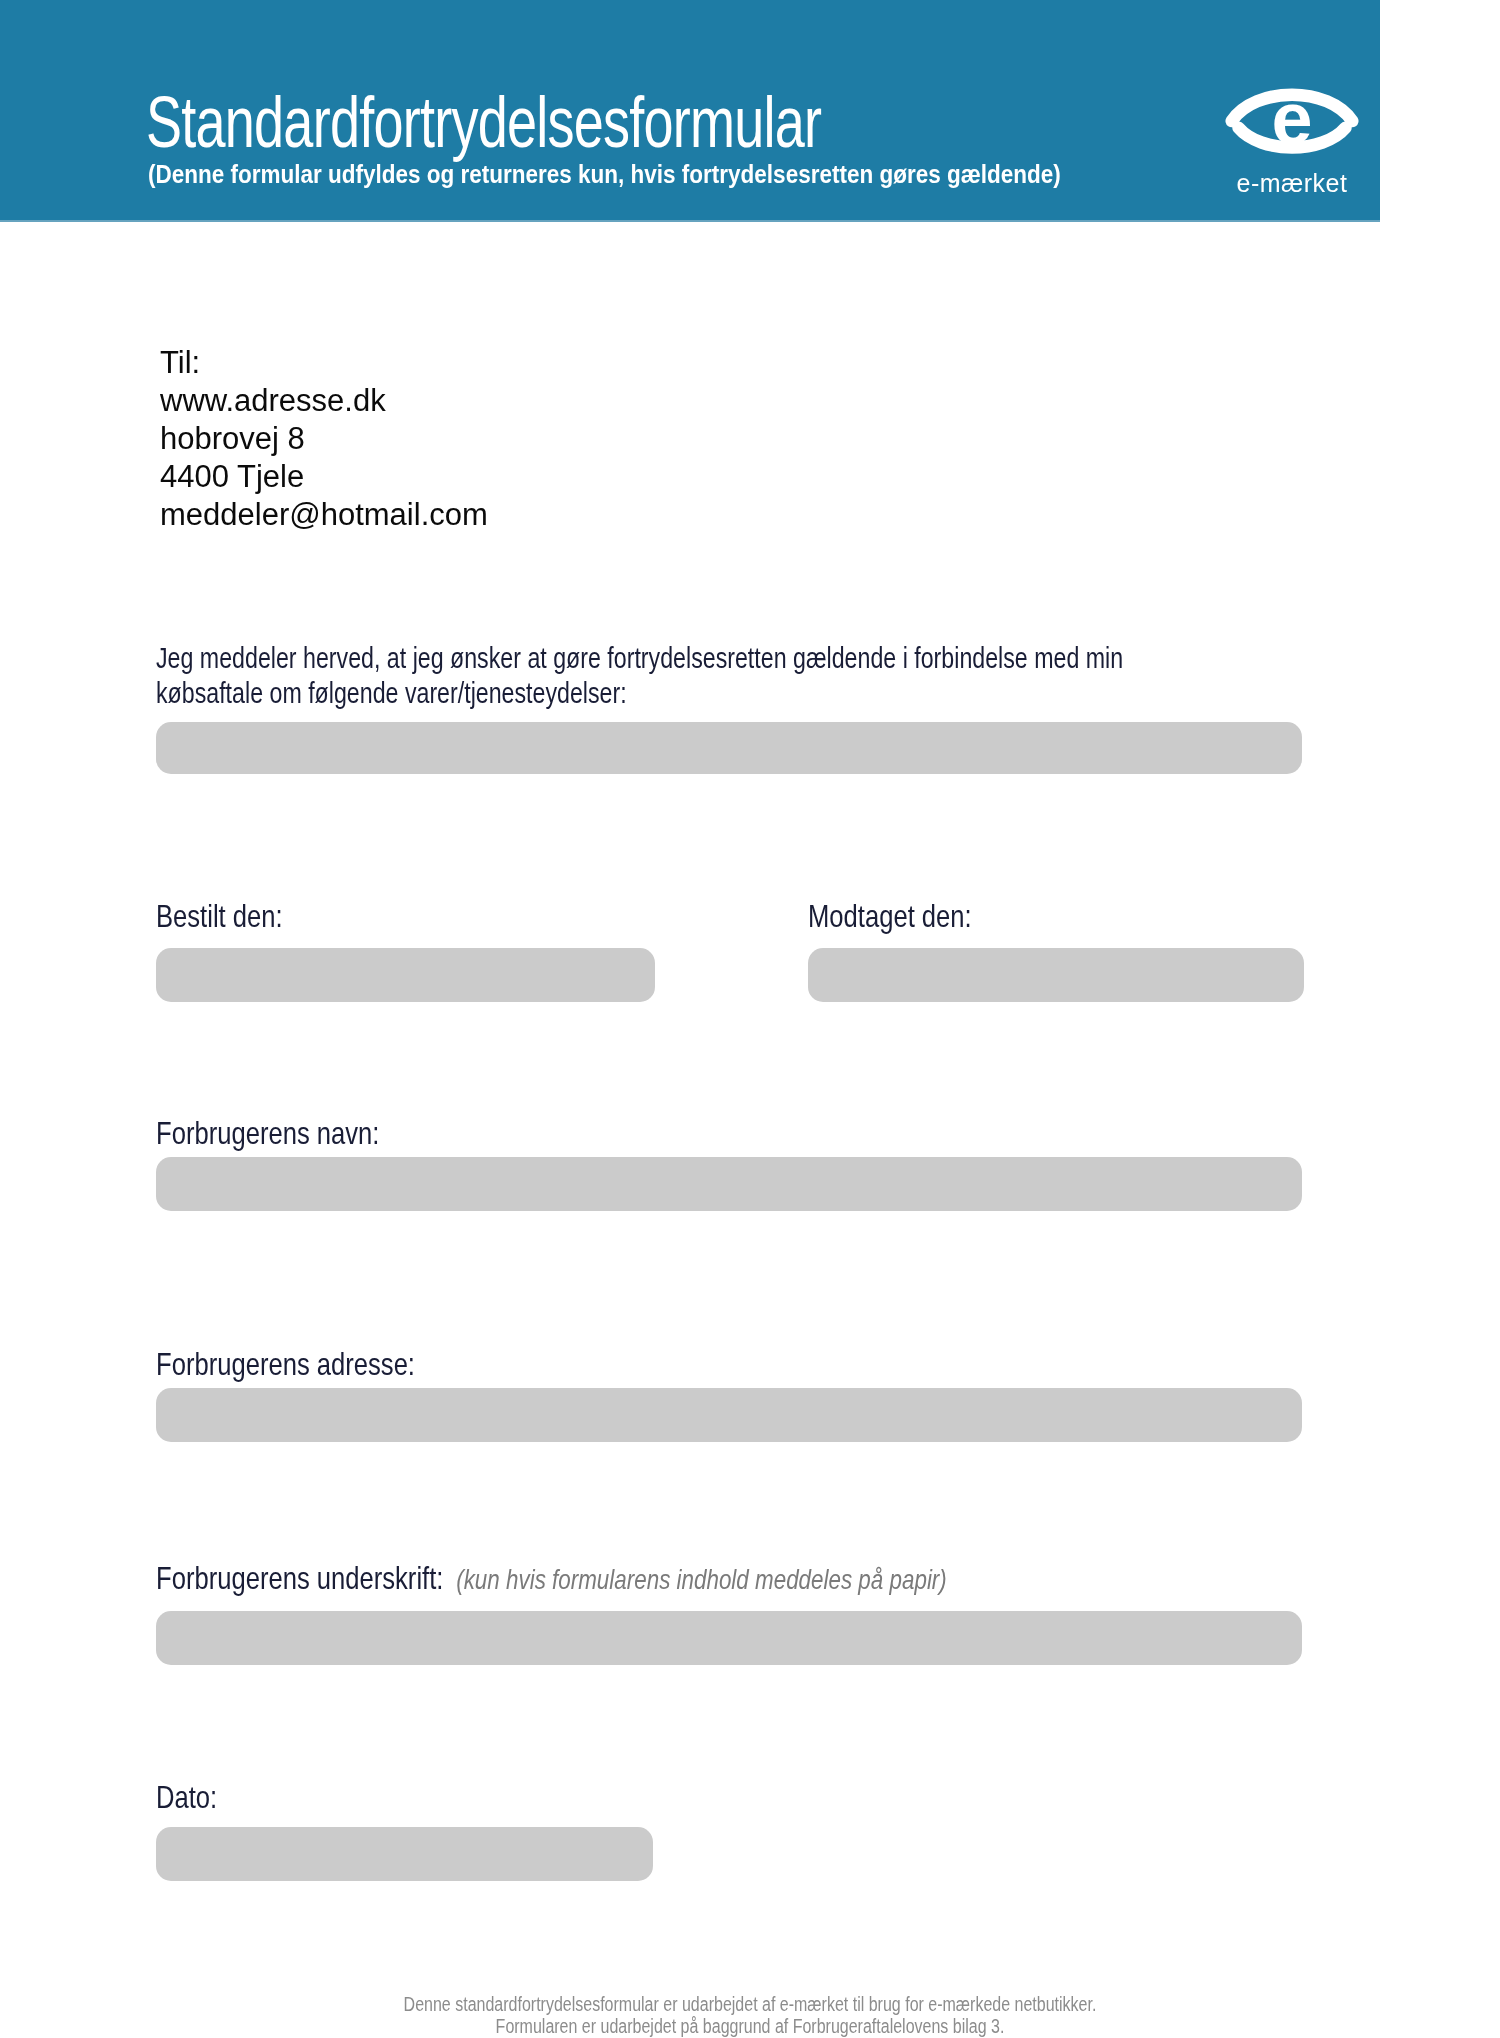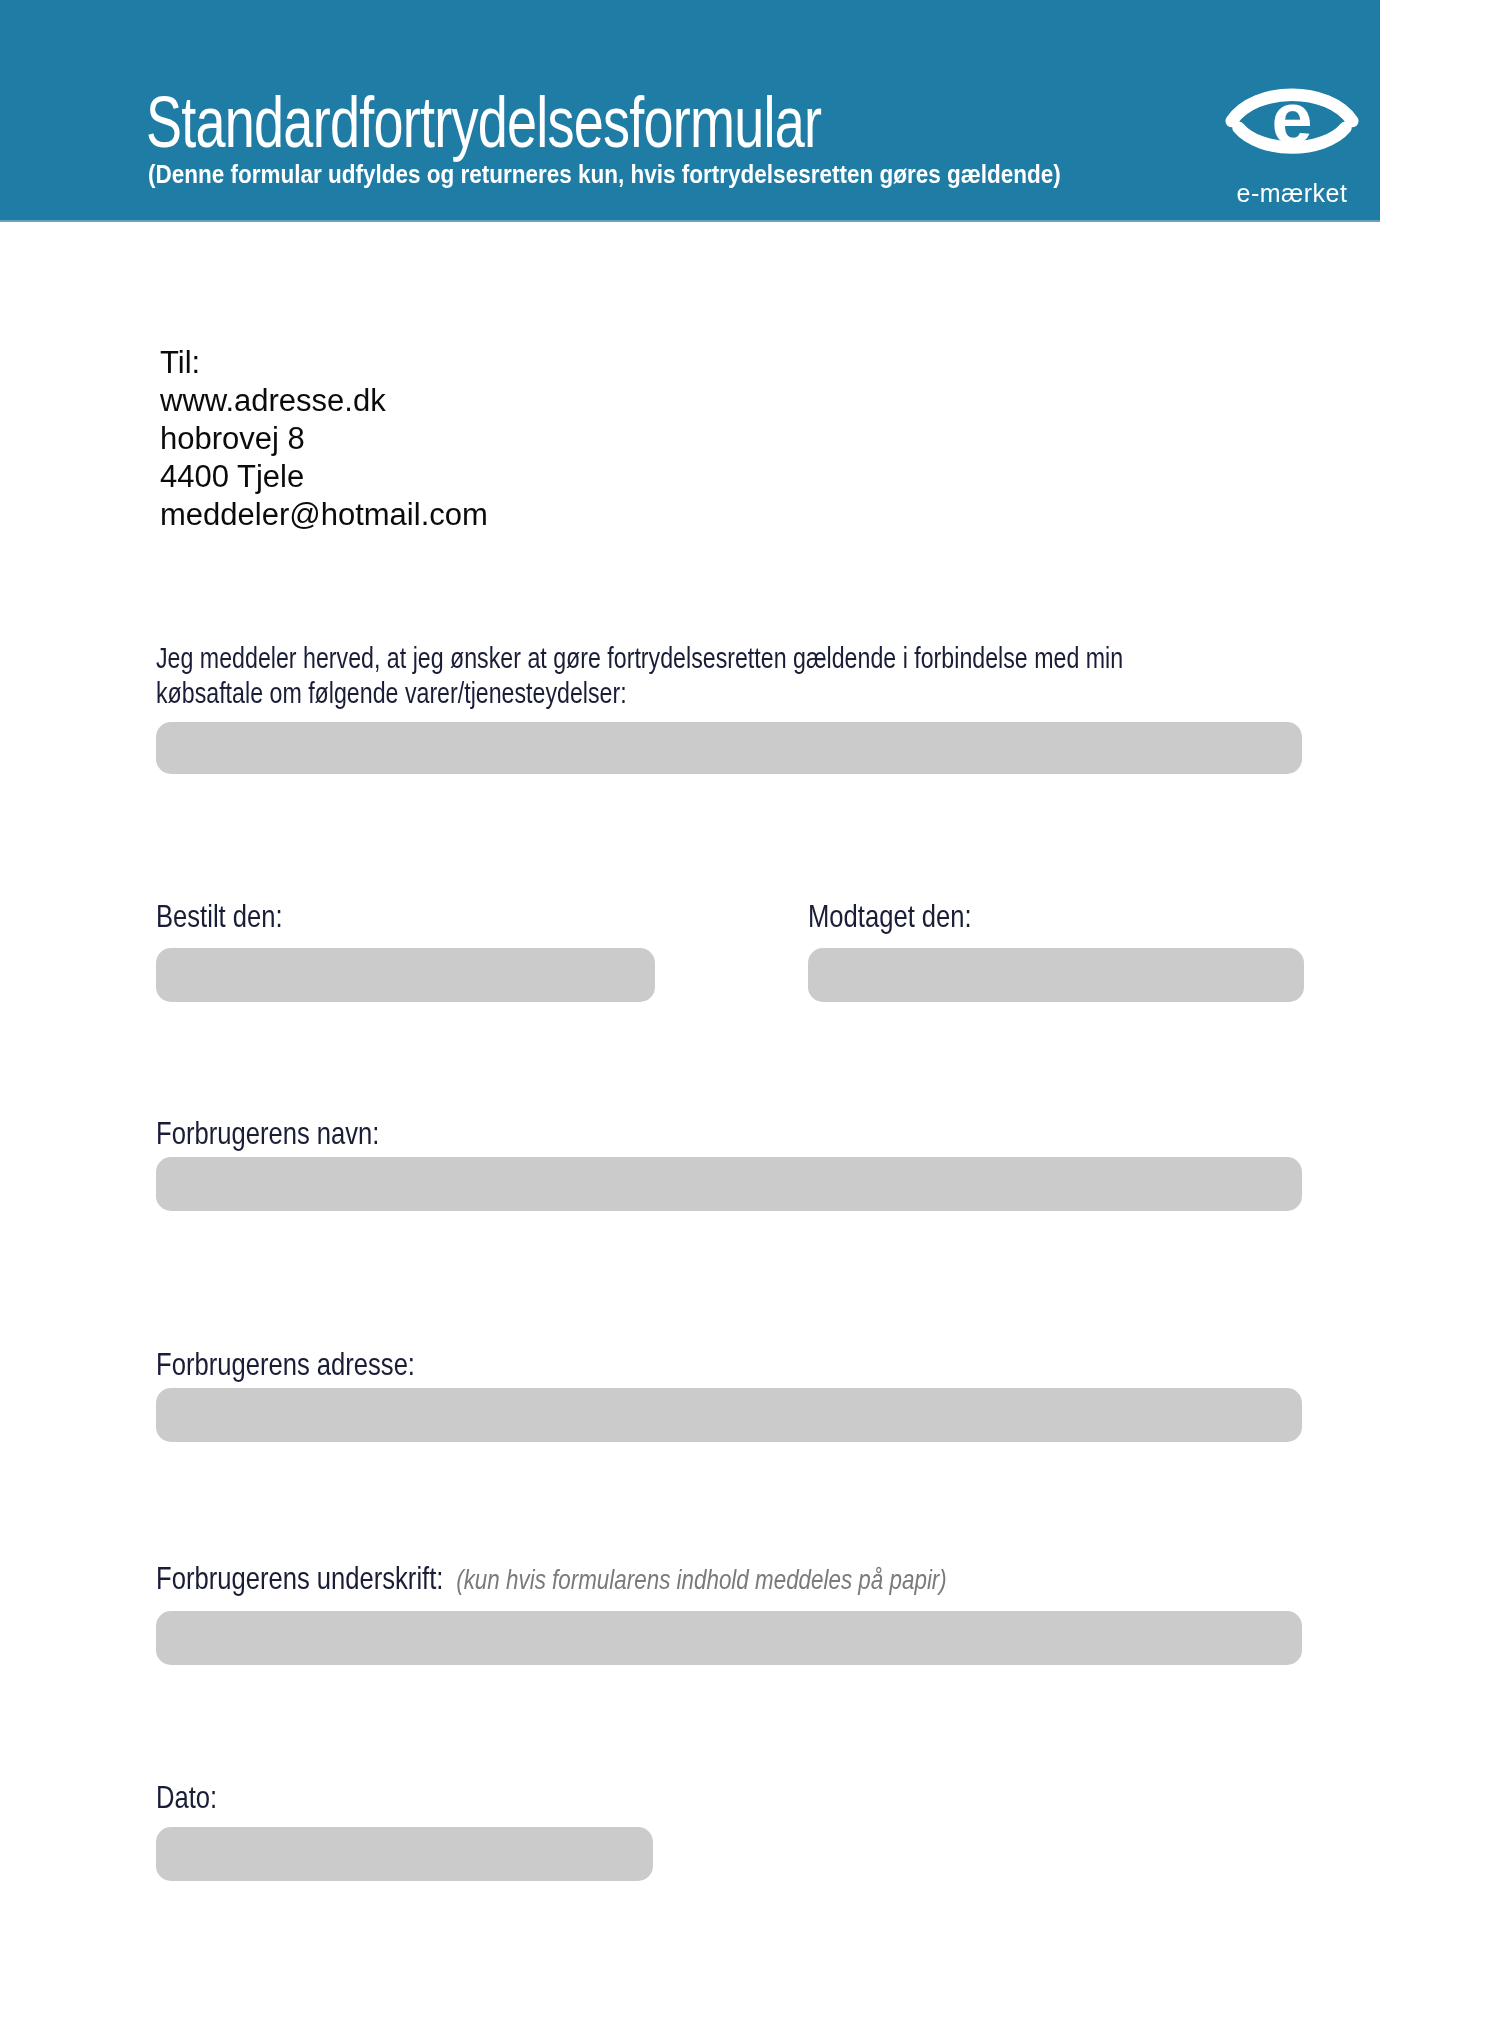--- a/index.html
+++ b/index.html
@@ -48,21 +48,21 @@
   }
   .logo-eye{display:block;width:136px;height:82px;margin:0 auto;}
   .logo-eye .lid{fill:none;stroke:var(--white);stroke-width:13;stroke-linecap:round;}
   .logo-e{
     fill:var(--white);
     font-family:"Liberation Sans", sans-serif;
     font-weight:700;font-size:76px;
     text-anchor:middle;
   }
   .logo-label{
-    margin-top:20px;
+    margin-top:10px;
     color:var(--white);
     font-size:25px;line-height:26px;font-weight:400;
     letter-spacing:0.5px;
   }
 
   
   .recipient{
     position:absolute;left:160px;top:344px;
     color:var(--address_ink);
     font-size:31px;line-height:38px;
@@ -172,14 +172,18 @@
   <div class="input-box" id="fld-adresse"></div>
 
   <div class="label-row" id="row-underskrift">
     <span>Forbrugerens underskrift:</span><span class="note">(kun hvis formularens indhold meddeles på papir)</span>
   </div>
   <div class="input-box" id="fld-underskrift"></div>
 
   <div class="label" id="lbl-dato">Dato:</div>
   <div class="input-box" id="fld-dato"></div>
 
+  <footer class="footer">
+    <div class="footer-line">Denne standardfortrydelsesformular er udarbejdet af e-mærket til brug for e-mærkede netbutikker.</div>
+    <div class="footer-line">Formularen er udarbejdet på baggrund af Forbrugeraftalelovens bilag 3.</div>
+  </footer>
 
 </div>
 
 </body></html>

